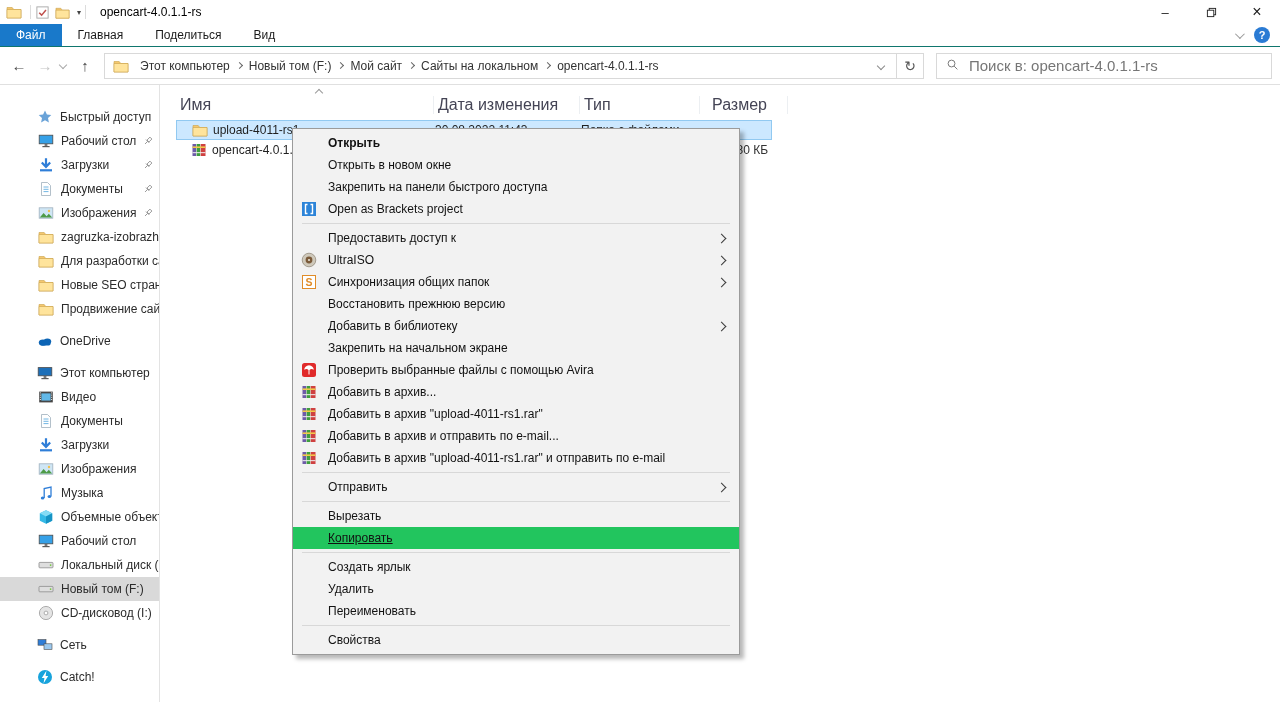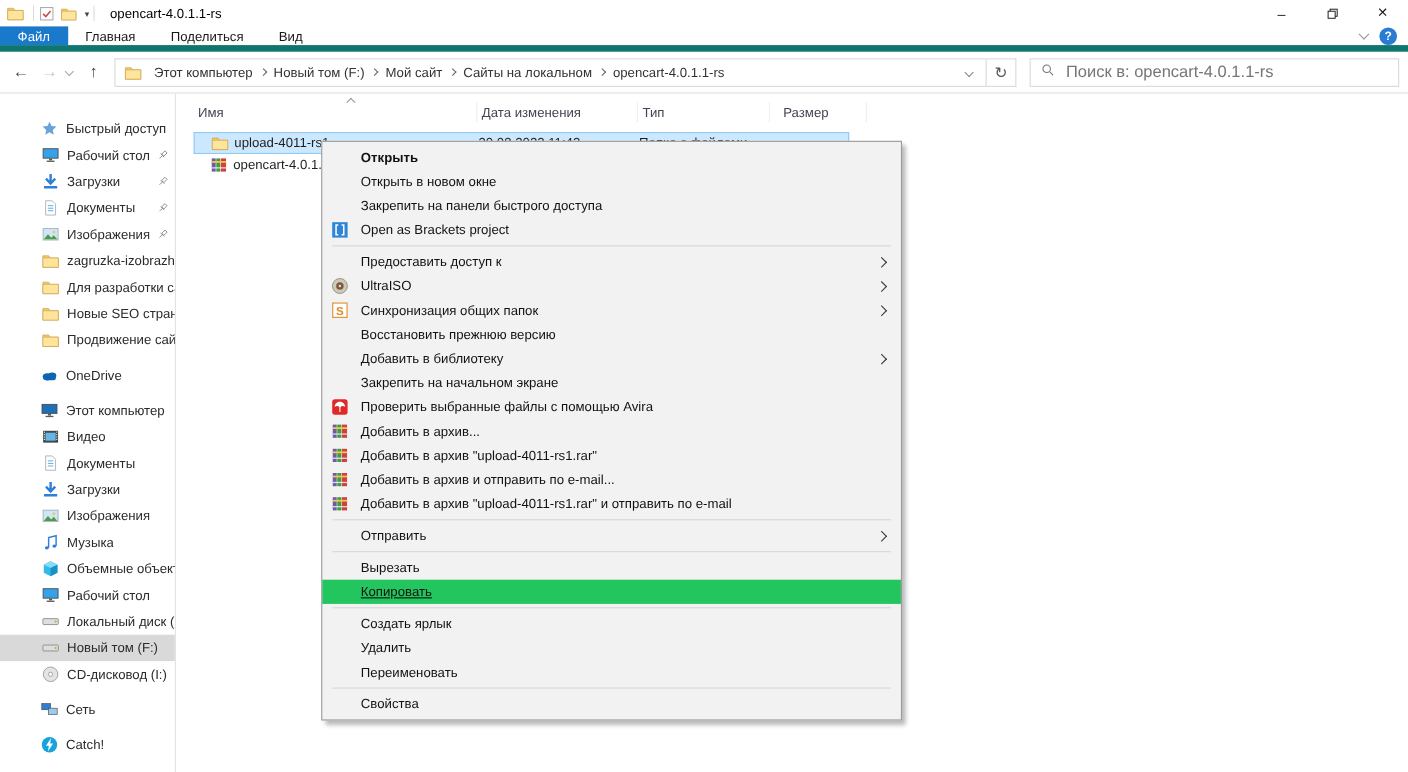--- a/index.html
+++ b/index.html
@@ -15,21 +15,21 @@
   .qat { display:flex; align-items:center; gap:5px; }
   .qat .qicon { width:15px; height:15px; }
   .qat-drop { font-size:8px; color:#444; margin-left:2px; }
   .title-text { font-size:12px; color:#000; margin-left:10px; white-space:nowrap; }
   .win-controls { margin-left:auto; display:flex; height:24px; }
   .win-btn { width:46px; height:24px; display:flex; align-items:center; justify-content:center; font-size:13px; color:#1a1a1a; cursor:default; }
   .win-btn svg { width:11px; height:11px; }
   .win-btn.close { font-size:16px; }
 
   
-  .tabs-row { height:23px; display:flex; align-items:stretch; border-bottom:6px solid #0f766e; }
+  .tabs-row { height:23px; display:flex; align-items:stretch; border-bottom:1px solid #0f766e; }
   .tab { padding:0 16px; font-size:12px; display:flex; align-items:center; color:#1a1a1a; }
   .tab.active { background:#1979ca; color:#fff; }
   .ribbon-right { margin-left:auto; display:flex; align-items:center; gap:12px; padding-right:10px; }
   .collapse-chev { width:7px; height:7px; border-right:1px solid #9a9a9a; border-bottom:1px solid #9a9a9a; transform:rotate(45deg) translateY(-2px); }
   .help-btn { width:16px; height:16px; border-radius:50%; background:#2a7bd4; color:#fff; font-size:11px; font-weight:bold; display:flex; align-items:center; justify-content:center; }
 
   
   .toolbar { height:38px; display:flex; align-items:center; padding:0 8px 0 6px; border-bottom:1px solid #e0e0e0; }
   .nav-btn { width:26px; height:26px; display:flex; align-items:center; justify-content:center; font-size:15px; color:#494949; }
   .nav-btn.disabled { color:#c5c5c5; }
@@ -51,40 +51,40 @@
   .side-item { height:24px; display:flex; align-items:center; position:relative; font-size:12px; color:#2b2b2b; white-space:nowrap; overflow:hidden; }
   .side-item.lv0 { padding-left:37px; }
   .side-item.lv1 { padding-left:38px; }
   .side-item.gap { margin-top:8px; }
   .side-item.selected { background:#d9d9d9; }
   .side-item .ic { width:16px; height:16px; margin-right:7px; flex:none; }
   .side-item .lbl { overflow:hidden; }
   .side-item .pin { position:absolute; right:5px; top:6px; width:12px; height:12px; }
 
   .content { flex:1; position:relative; padding-top:5px; }
-  .cols { display:flex; height:24px; align-items:center; margin-left:16px; font-size:12px; color:#445; position:relative; }
+  .cols { display:flex; height:24px; align-items:flex-end; margin-left:16px; font-size:16px; color:#445; position:relative; }
   .col { padding-left:4px; border-right:1px solid #eceff2; height:18px; display:flex; align-items:center; }
   .col.c-name { width:258px; }
   .col.c-date { width:146px; }
   .col.c-type { width:120px; }
   .col.c-size { width:88px; padding-left:12px; }
   .sort-chev { position:absolute; top:0; left:140px; width:6px; height:6px; border-left:1px solid #9a9a9a; border-top:1px solid #9a9a9a; transform:rotate(45deg); }
 
   .rows { margin-top:6px; }
   .row { display:flex; height:20px; align-items:center; margin-left:16px; width:596px; font-size:12px; color:#1f1f1f; }
   .row.selected { background:#cce8ff; border:1px solid #91c9f1; }
   .cell { overflow:hidden; white-space:nowrap; }
   .cell.name { width:258px; display:flex; align-items:center; gap:5px; padding-left:15px; flex:none; }
   .cell.name .ic { width:16px; height:16px; flex:none; }
   .cell.date { width:146px; flex:none; }
   .cell.type { width:120px; flex:none; }
   .cell.size { width:72px; text-align:right; padding-right:4px; flex:none; color:#333; }
 
   
-  .menu { position:absolute; left:292px; top:128px; width:528px; background:#f2f2f2; border:1px solid #9b9b9b; box-shadow:4px 4px 4px rgba(0,0,0,.28); padding:3px 0; z-index:20; }
+  .menu { position:absolute; left:292px; top:128px; width:448px; background:#f2f2f2; border:1px solid #9b9b9b; box-shadow:4px 4px 4px rgba(0,0,0,.28); padding:3px 0; z-index:20; }
   .mi { height:22px; display:flex; align-items:center; padding:0 10px 0 8px; font-size:12px; color:#121212; }
   .mi .ic { width:16px; height:16px; margin-right:11px; flex:none; }
   .mi.bold { font-weight:bold; }
   .mi.hover { background:#22c55e;text-decoration:underline; }
   .mi .chev { margin-left:auto; width:7px; height:7px; border-right:1.2px solid #3a3a3a; border-top:1.2px solid #3a3a3a; transform:rotate(45deg); margin-right:4px; }
   .msep { height:1px; background:#d8d8d8; margin:3px 9px; }
 </style>
 </head>
 <body>
 

